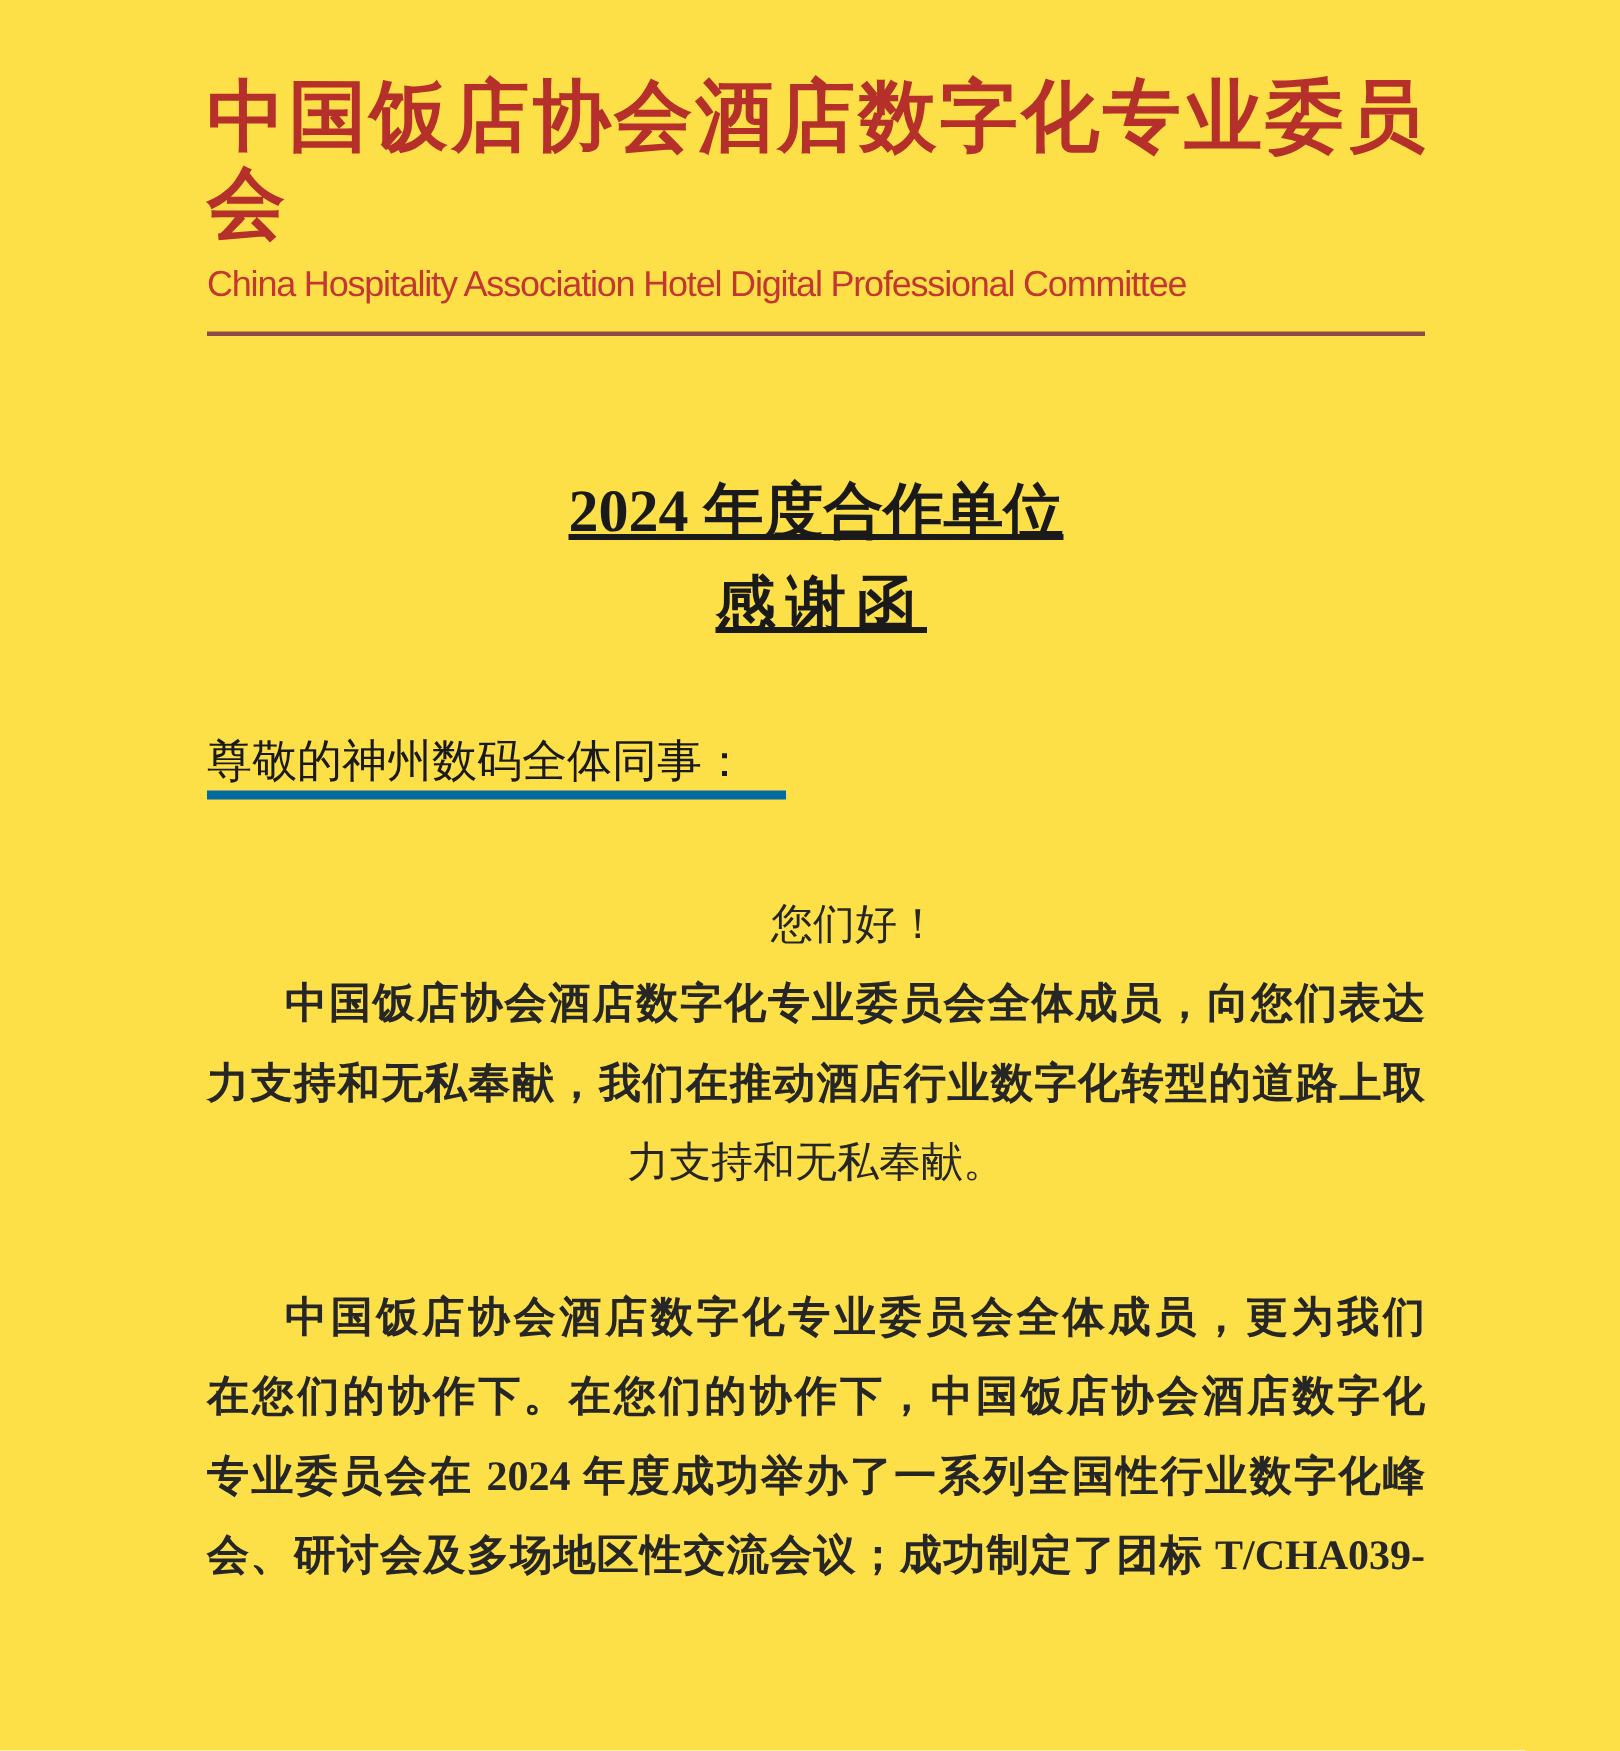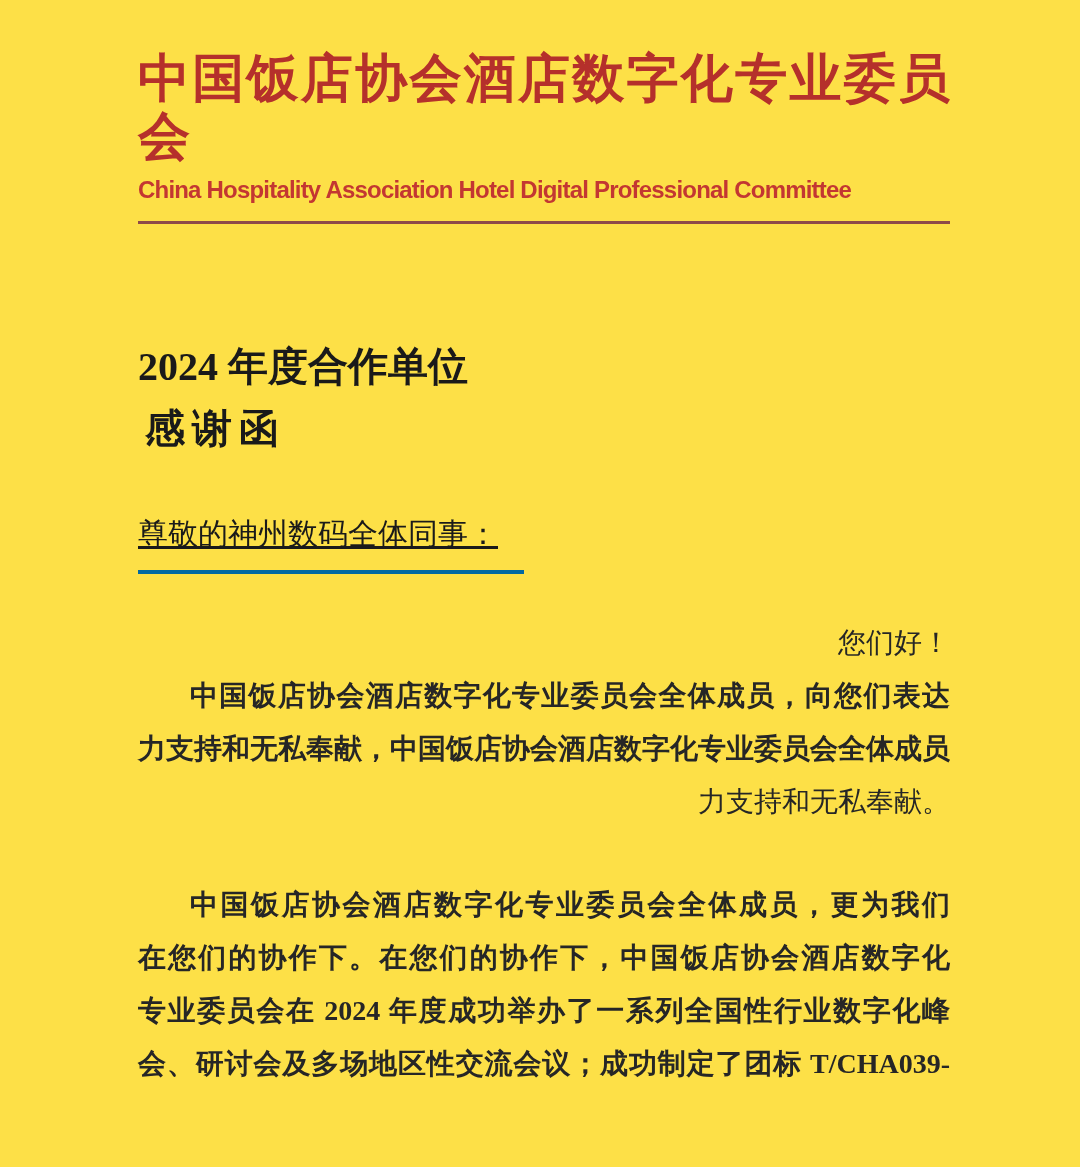--- a/index.html
+++ b/index.html
@@ -17,55 +17,56 @@
   .lh { padding-top: 50px; }
   .lh-cn {
     font-weight: 700;
     font-size: 52px; line-height: 58px;
     color: var(--accent-red, #b5302b);
     text-align: justify; text-align-last: justify; text-justify: inter-character;
   }
   .lh-en {
     margin-top: 9px;
     font-family: "Liberation Sans", "DejaVu Sans", sans-serif;
-    font-weight: 700; font-size: 24px; line-height: 29px;
+    font-weight: 400; font-size: 24px; line-height: 29px;
     letter-spacing: -0.8px; white-space: nowrap; overflow: hidden;
     color: var(--accent-red-en, #c33732);
   }
   .lh-rule {
     margin-top: 17px; height: 3px;
     background: var(--divider-red, #8e4a48);
   }
 
   
   .doc-title {
-    margin-top: 112px; text-align: left;
+    margin-top: 86px; text-align: center;
     font-weight: 700; font-size: 40px; line-height: 62px;
     color: var(--text-black, #161616);
+    text-decoration: underline;
   }
   .doc-title .t2 { letter-spacing: 7px; text-indent: 7px; }
 
   
   .salutation {
     margin-top: 54px;
     font-size: 30px; line-height: 40px;
     color: var(--text-black, #1a1a1a);
   }
   .salutation .u {
-    border-bottom: 4px solid #0369a1;
-    padding-right: 26px; padding-bottom: 20px; text-decoration: underline;
+    border-bottom: 6px solid #0369a1;
+    padding-right: 26px; padding-bottom: 3px;
   }
 
   
   .body-text {
     margin-top: 62px;
     font-size: 28px; line-height: 53px;
     color: #262626;
   }
-  .line { width: 100%; text-align: right; }
+  .line { width: 100%; text-align: center; }
   .line.j {
     text-align: justify; text-align-last: justify; text-justify: inter-character; font-weight: bold;
   }
   .line.indent { padding-left: 52px; }
   .para-gap { height: 50px; }
 </style>
 </head>
 <body>
 
 <div class="page">
@@ -84,21 +85,21 @@
     </div>
 
     <div class="salutation">
       <span class="u">尊敬的神州数码全体同事：</span>
     </div>
 
     <div class="body-text">
       <div class="line indent">您们好！</div>
 
       <div class="line indent j">中国饭店协会酒店数字化专业委员会全体成员，向您们表达</div>
-      <div class="line j">力支持和无私奉献，中国饭店协会酒店数字化专业委员会全体成员</div>
+      <div class="line j">力支持和无私奉献，我们在推动酒店行业数字化转型的道路上取</div>
       <div class="line">力支持和无私奉献。</div>
 
       <div class="para-gap"></div>
 
       <div class="line indent j">中国饭店协会酒店数字化专业委员会全体成员，更为我们</div>
       <div class="line j">在您们的协作下。在您们的协作下，中国饭店协会酒店数字化</div>
       <div class="line j">专业委员会在 2024 年度成功举办了一系列全国性行业数字化峰</div>
       <div class="line j">会、研讨会及多场地区性交流会议；成功制定了团标 T/CHA039-</div>
 
     </div>

